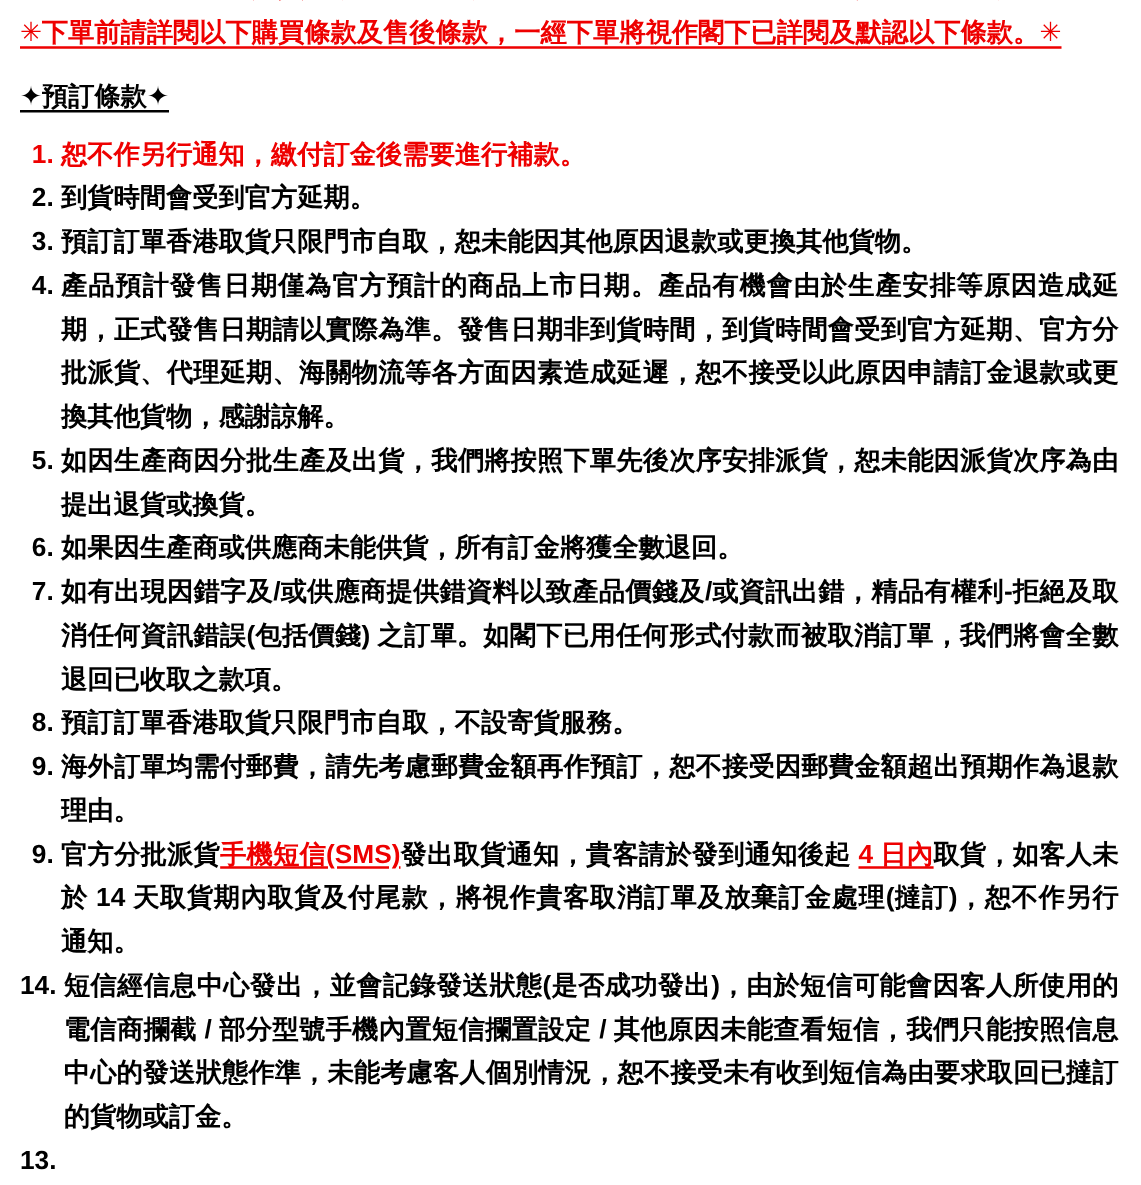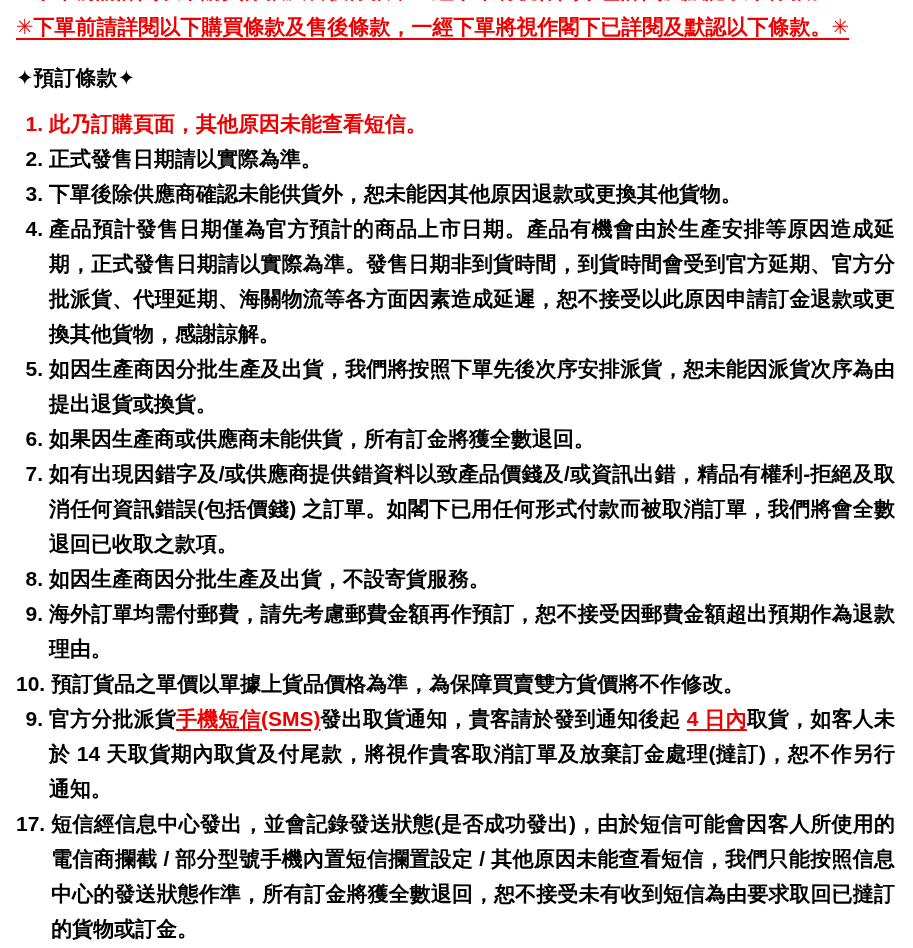--- a/index.html
+++ b/index.html
@@ -28,21 +28,21 @@
     font-size:21px;line-height:30px;color:var(--red);
   }
   .notice .inner{
     text-decoration:underline;
     text-decoration-thickness:2px;text-underline-offset:4px;
   }
 
   .section-title-row{margin-top:21px;font-size:21px;line-height:30px;}
   .section-title{
     display:inline-block;color:var(--ink);
-    text-decoration-thickness:2px;text-underline-offset:4px;
+    text-decoration:underline;text-decoration-thickness:2px;text-underline-offset:4px;
   }
 
   .terms{margin-top:13px;}
   .term-row{display:flex;font-size:21px;line-height:35px;}
   .term-row.red{color:var(--red);}
   .term-num{flex:0 0 27px;text-align:right;white-space:nowrap;}
   .term-text{flex:1;margin-left:6px;text-align:justify;}
   .seg-plain{}
   .seg-red-underline{
     color:var(--red);
@@ -62,65 +62,61 @@
     <span class="inner">✳下單前請詳閱以下購買條款及售後條款，一經下單將視作閣下已詳閱及默認以下條款。✳</span>
   </div>
 
   <div class="section-title-row">
     <span class="section-title">✦預訂條款✦</span>
   </div>
 
   <div class="terms" id="terms-list">
       <div class="term-row red">
         <span class="term-num">1.</span>
-        <span class="term-text"><span class="seg-plain">此乃訂購頁面，其他原因未能查看短信。</span></span>
+        <span class="term-text"><span class="seg-plain">恕不作另行通知，繳付訂金後需要進行補款。</span></span>
       </div>
       <div class="term-row">
         <span class="term-num">2.</span>
-        <span class="term-text"><span class="seg-plain">正式發售日期請以實際為準。</span></span>
+        <span class="term-text"><span class="seg-plain">到貨時間會受到官方延期。</span></span>
       </div>
       <div class="term-row">
         <span class="term-num">3.</span>
-        <span class="term-text"><span class="seg-plain">下單後除供應商確認未能供貨外，恕未能因其他原因退款或更換其他貨物。</span></span>
+        <span class="term-text"><span class="seg-plain">預訂訂單香港取貨只限門市自取，恕未能因其他原因退款或更換其他貨物。</span></span>
       </div>
       <div class="term-row">
         <span class="term-num">4.</span>
         <span class="term-text"><span class="seg-plain">產品預計發售日期僅為官方預計的商品上市日期。產品有機會由於生產安排等原因造成延期，正式發售日期請以實際為準。發售日期非到貨時間，到貨時間會受到官方延期、官方分批派貨、代理延期、海關物流等各方面因素造成延遲，恕不接受以此原因申請訂金退款或更換其他貨物，感謝諒解。</span></span>
       </div>
       <div class="term-row">
         <span class="term-num">5.</span>
         <span class="term-text"><span class="seg-plain">如因生產商因分批生產及出貨，我們將按照下單先後次序安排派貨，恕未能因派貨次序為由提出退貨或換貨。</span></span>
       </div>
       <div class="term-row">
         <span class="term-num">6.</span>
         <span class="term-text"><span class="seg-plain">如果因生產商或供應商未能供貨，所有訂金將獲全數退回。</span></span>
       </div>
       <div class="term-row">
         <span class="term-num">7.</span>
         <span class="term-text"><span class="seg-plain">如有出現因錯字及/或供應商提供錯資料以致產品價錢及/或資訊出錯，精品有權利-拒絕及取消任何資訊錯誤(包括價錢) 之訂單。如閣下已用任何形式付款而被取消訂單，我們將會全數退回已收取之款項。</span></span>
       </div>
       <div class="term-row">
         <span class="term-num">8.</span>
-        <span class="term-text"><span class="seg-plain">如因生產商因分批生產及出貨，不設寄貨服務。</span></span>
+        <span class="term-text"><span class="seg-plain">預訂訂單香港取貨只限門市自取，不設寄貨服務。</span></span>
       </div>
       <div class="term-row">
         <span class="term-num">9.</span>
         <span class="term-text"><span class="seg-plain">海外訂單均需付郵費，請先考慮郵費金額再作預訂，恕不接受因郵費金額超出預期作為退款理由。</span></span>
       </div>
       <div class="term-row">
-        <span class="term-num">10.</span>
-        <span class="term-text"><span class="seg-plain">預訂貨品之單價以單據上貨品價格為準，為保障買賣雙方貨價將不作修改。</span></span>
-      </div>
-      <div class="term-row">
         <span class="term-num">9.</span>
         <span class="term-text"><span class="seg-plain">官方分批派貨</span><span class="seg-red-underline">手機短信(SMS)</span><span class="seg-plain">發出取貨通知，貴客請於發到通知後起 </span><span class="seg-red-underline">4 日內</span><span class="seg-plain">取貨，如客人未於 14 天取貨期內取貨及付尾款，將視作貴客取消訂單及放棄訂金處理(撻訂)，恕不作另行通知。</span></span>
       </div>
       <div class="term-row">
-        <span class="term-num">17.</span>
-        <span class="term-text"><span class="seg-plain">短信經信息中心發出，並會記錄發送狀態(是否成功發出)，由於短信可能會因客人所使用的電信商攔截 / 部分型號手機內置短信攔置設定 / 其他原因未能查看短信，我們只能按照信息中心的發送狀態作準，所有訂金將獲全數退回，恕不接受未有收到短信為由要求取回已撻訂的貨物或訂金。</span></span>
+        <span class="term-num">14.</span>
+        <span class="term-text"><span class="seg-plain">短信經信息中心發出，並會記錄發送狀態(是否成功發出)，由於短信可能會因客人所使用的電信商攔截 / 部分型號手機內置短信攔置設定 / 其他原因未能查看短信，我們只能按照信息中心的發送狀態作準，未能考慮客人個別情況，恕不接受未有收到短信為由要求取回已撻訂的貨物或訂金。</span></span>
       </div>
       <div class="term-row">
         <span class="term-num">13.</span>
         <span class="term-text"></span>
       </div>
     </div>
 
 </div>
 
 </body></html>

